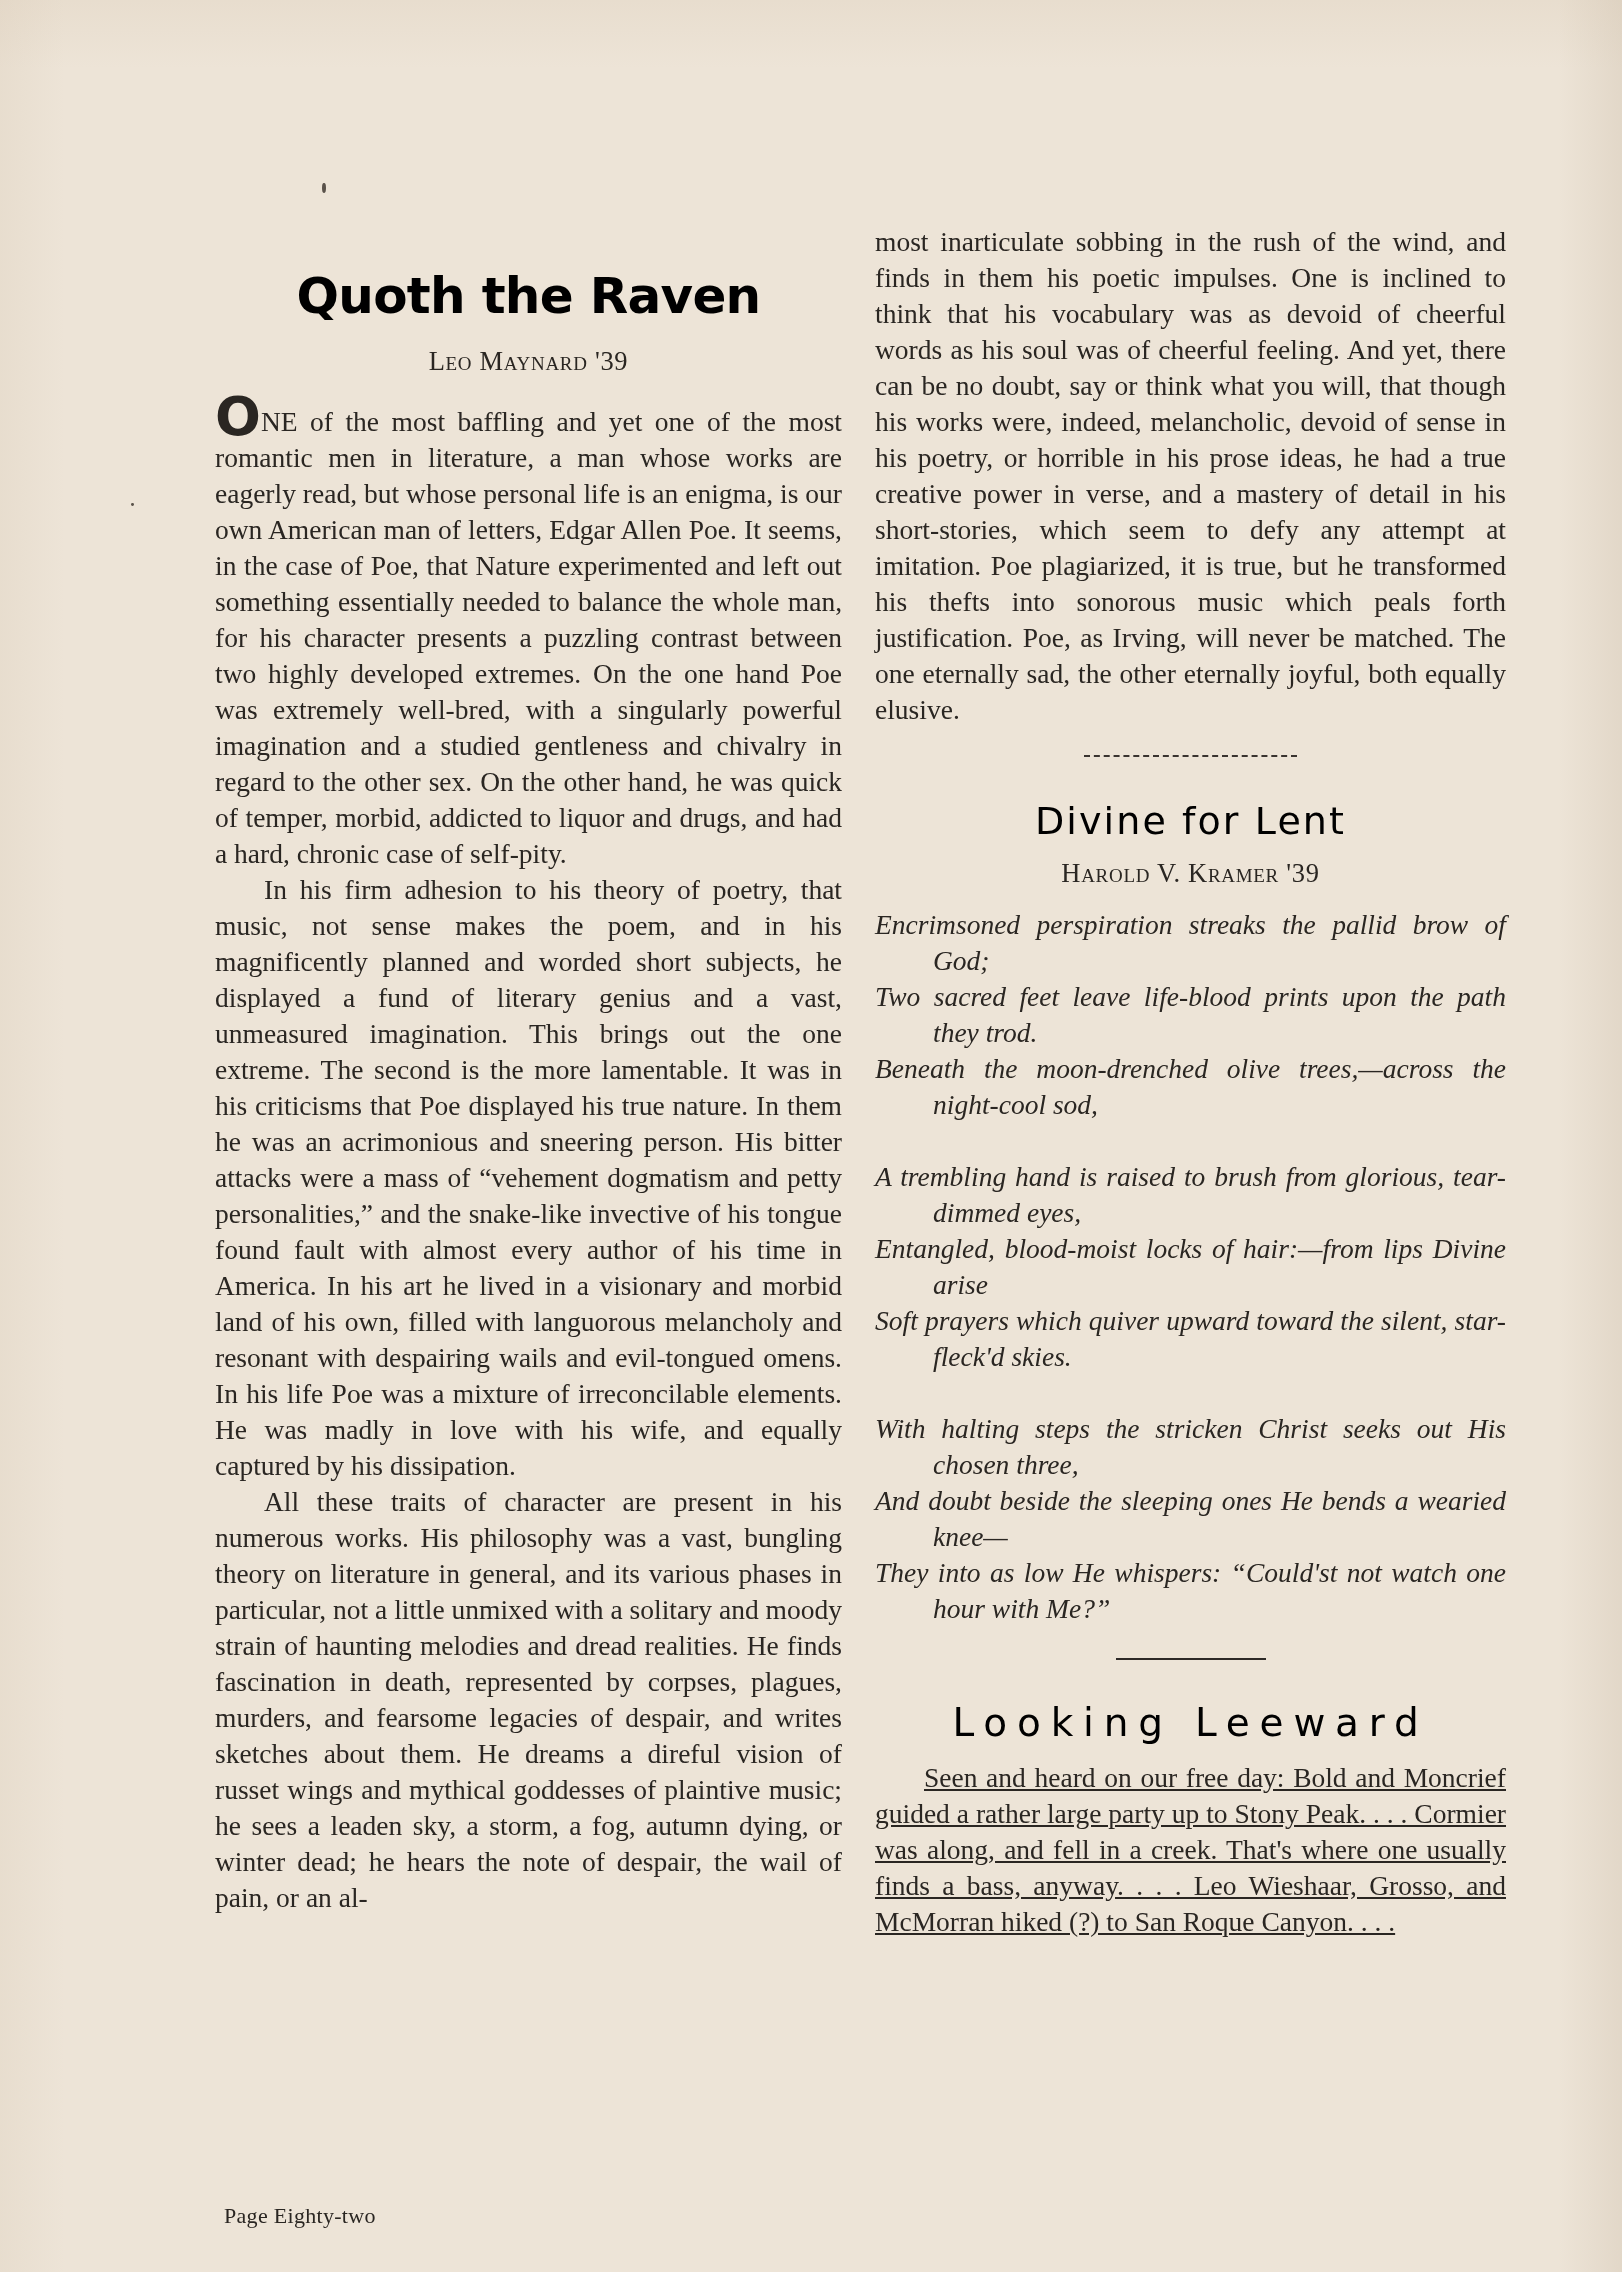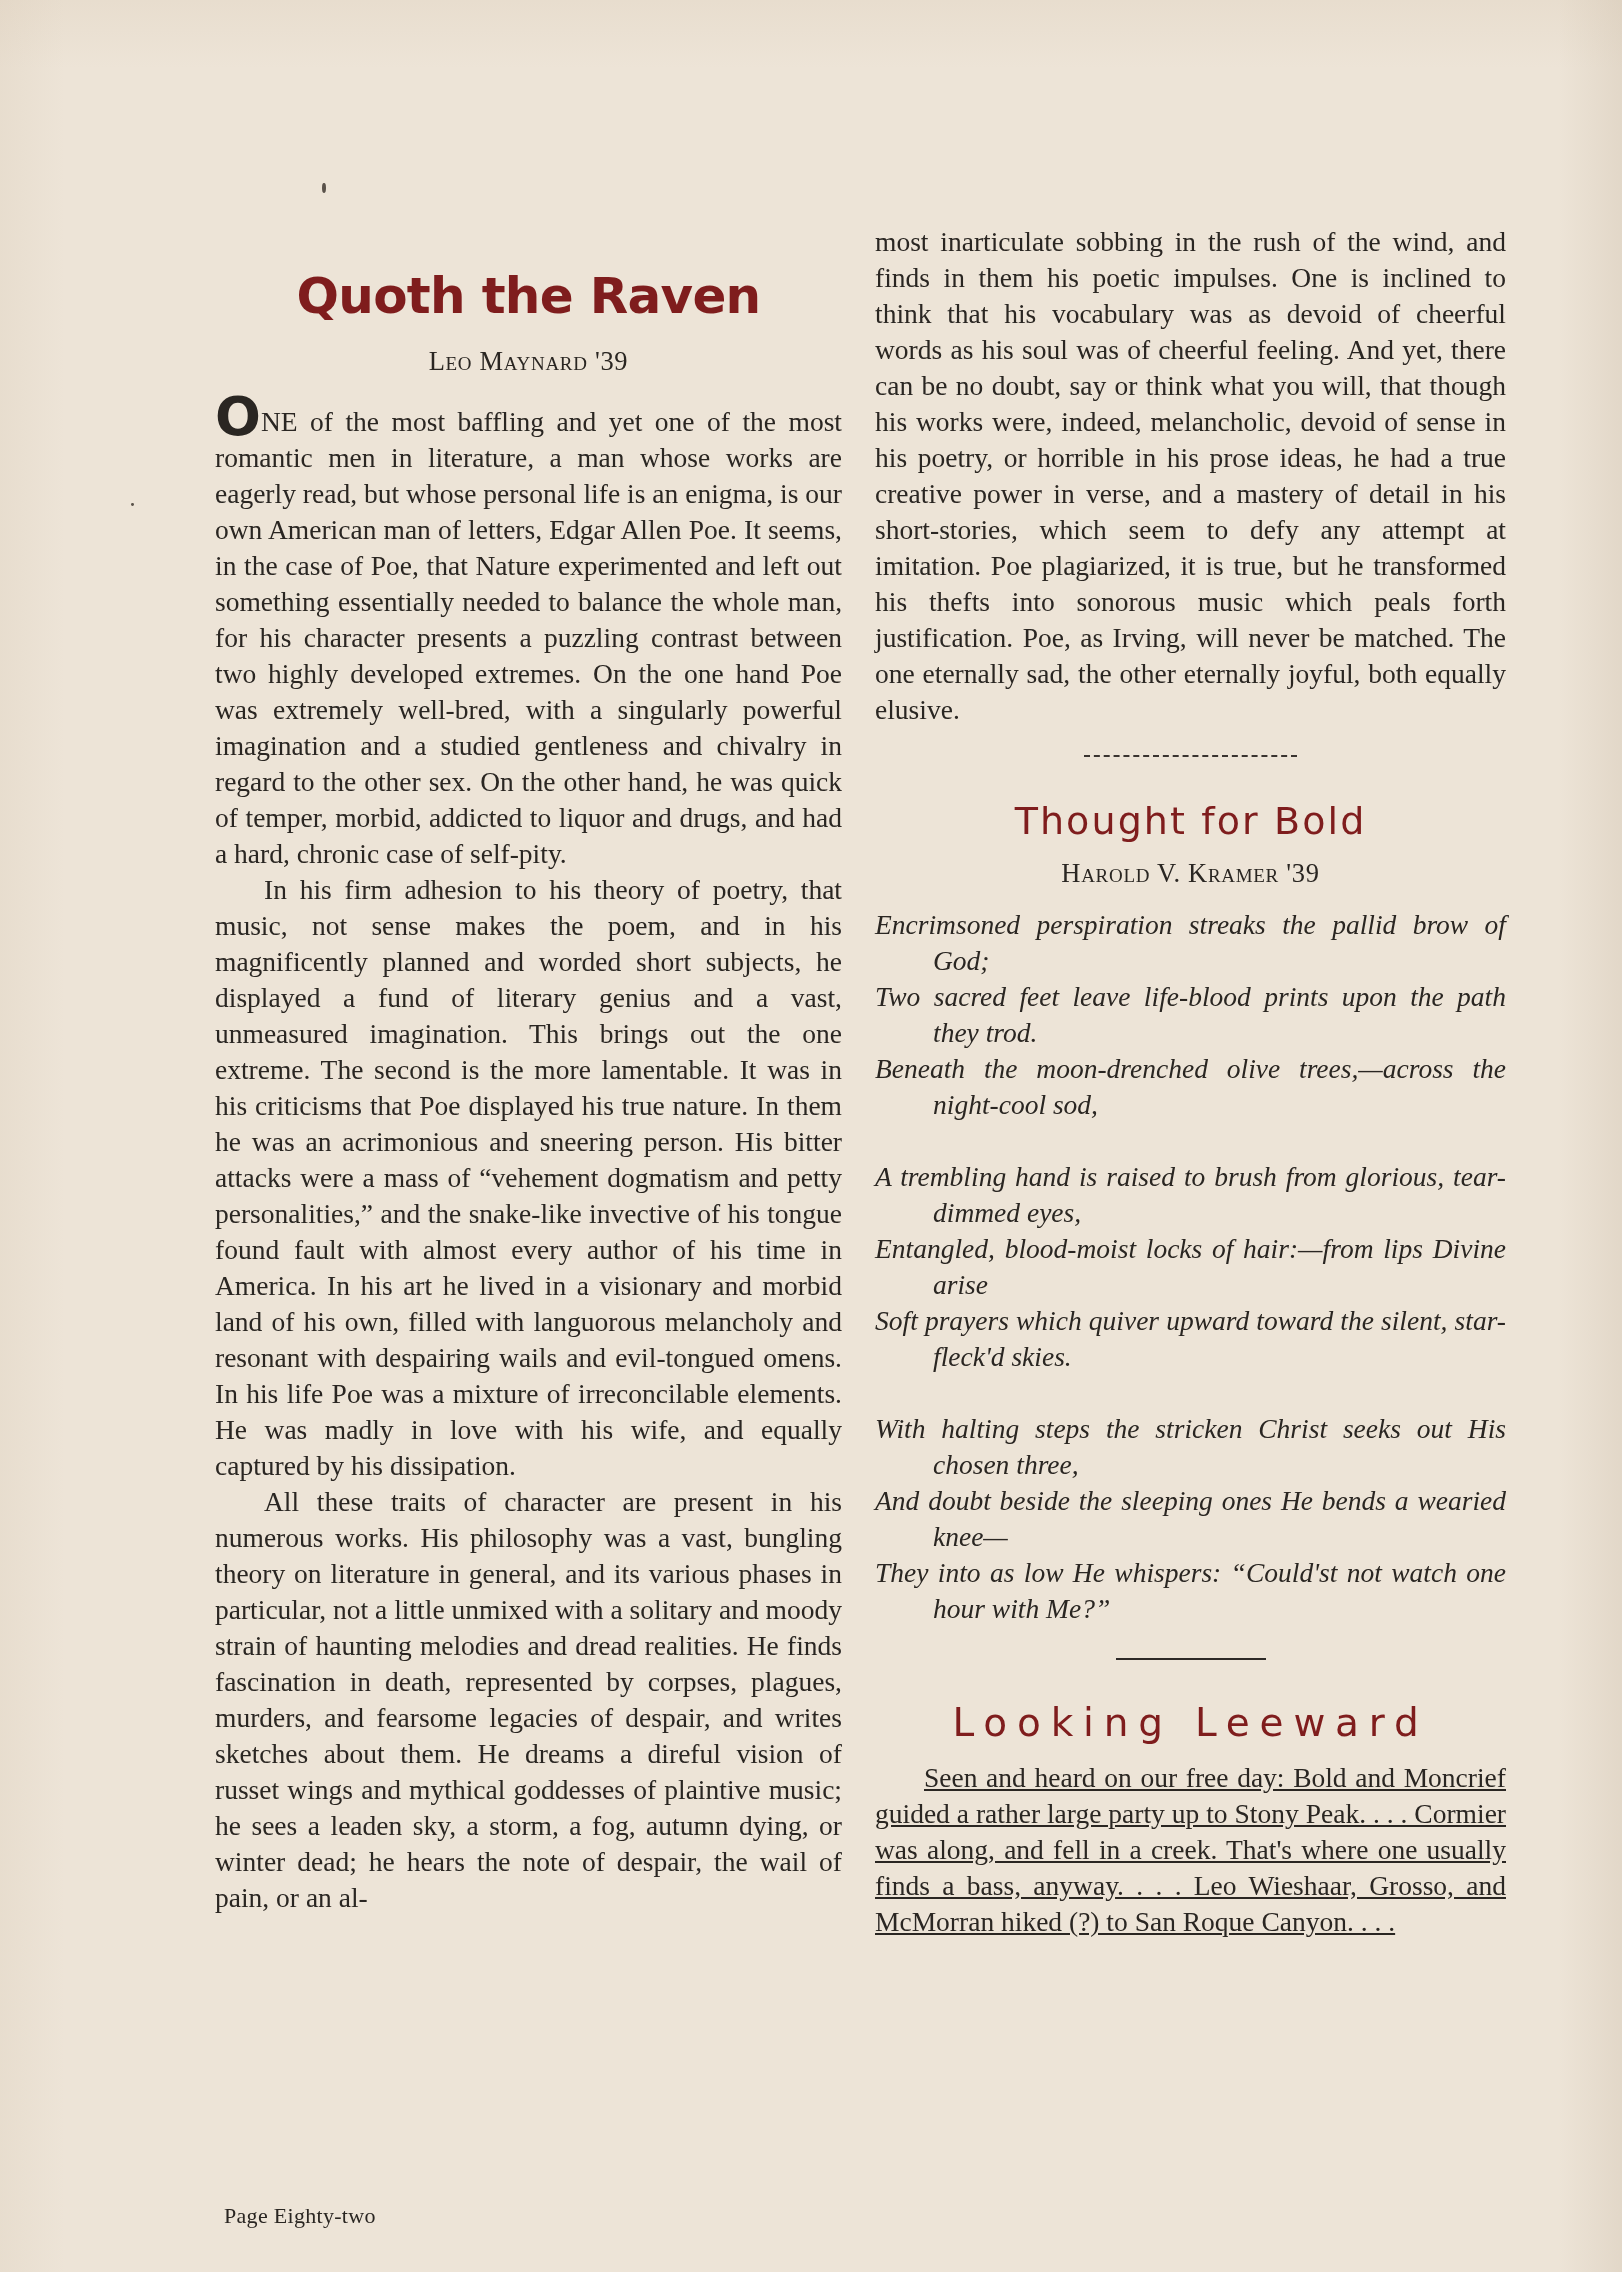--- a/index.html
+++ b/index.html
@@ -21,21 +21,21 @@
     position: absolute;
     font-size: 27.5px;
     line-height: 36px;
     text-align: justify;
   }
   .col-left { left: 215px; top: 265px; width: 627px; }
   .col-right { left: 875px; top: 224px; width: 631px; }
   .title-sans {
     font-family: "DejaVu Sans", "Liberation Sans", sans-serif;
     text-align: center;
-    color: #7f1d1d;
+    color: #000000;
   }
   .t1 { font-size: 50px; font-weight: bold; letter-spacing: -0.7px; margin: 0 0 15.3px 0; line-height: 63px; }
   .t2 { font-size: 38px; font-weight: normal; letter-spacing: 2.1px; margin: 0; line-height: 49px; }
   .t3 { font-size: 39px; font-weight: normal; letter-spacing: 9.8px; margin: 0; line-height: 49px; }
   .byline {
     text-align: center; font-variant: small-caps;
     font-size: 26.5px; letter-spacing: 0.7px; margin: 0 0 19.5px 0;
   }
   p { margin: 0; }
   .indent { text-indent: 49px; }
@@ -73,21 +73,21 @@
   <p><span class="dropcap">O</span><span class="sc">NE</span><span> of the most baffling and yet one of the most romantic men in literature, a man whose works are eagerly read, but whose personal life is an enigma, is our own American man of letters, Edgar Allen Poe. It seems, in the case of Poe, that Nature experimented and left out something essentially needed to balance the whole man, for his character presents a puzzling contrast between two highly developed extremes. On the one hand Poe was extremely well-bred, with a singularly powerful imagination and a studied gentleness and chivalry in regard to the other sex. On the other hand, he was quick of temper, morbid, addicted to liquor and drugs, and had a hard, chronic case of self-pity.</span></p>
   <p class="indent">In his firm adhesion to his theory of poetry, that music, not sense makes the poem, and in his magnificently planned and worded short subjects, he displayed a fund of literary genius and a vast, unmeasured imagination. This brings out the one extreme. The second is the more lamentable. It was in his criticisms that Poe displayed his true nature. In them he was an acrimonious and sneering person. His bitter attacks were a mass of “vehement dogmatism and petty personalities,” and the snake-like invective of his tongue found fault with almost every author of his time in America. In his art he lived in a visionary and morbid land of his own, filled with languorous melancholy and resonant with despairing wails and evil-tongued omens. In his life Poe was a mixture of irreconcilable elements. He was madly in love with his wife, and equally captured by his dissipation.</p>
   <p class="indent">All these traits of character are present in his numerous works. His philosophy was a vast, bungling theory on literature in general, and its various phases in particular, not a little unmixed with a solitary and moody strain of haunting melodies and dread realities. He finds fascination in death, represented by corpses, plagues, murders, and fearsome legacies of despair, and writes sketches about them. He dreams a direful vision of russet wings and mythical goddesses of plaintive music; he sees a leaden sky, a storm, a fog, autumn dying, or winter dead; he hears the note of despair, the wail of pain, or an al-</p>
 </div>
 
 <div class="col col-right">
   <p>most inarticulate sobbing in the rush of the wind, and finds in them his poetic impulses. One is inclined to think that his vocabulary was as devoid of cheerful words as his soul was of cheerful feeling. And yet, there can be no doubt, say or think what you will, that though his works were, indeed, melancholic, devoid of sense in his poetry, or horrible in his prose ideas, he had a true creative power in verse, and a mastery of detail in his short-stories, which seem to defy any attempt at imitation. Poe plagiarized, it is true, but he transformed his thefts into sonorous music which peals forth justification. Poe, as Irving, will never be matched. The one eternally sad, the other eternally joyful, both equally elusive.</p>
 
   <div class="rule-dash"></div>
 
-  <h2 class="title-sans t2">Thought for Bold</h2>
+  <h2 class="title-sans t2">Divine for Lent</h2>
   <div class="byline" style="margin-top:9.8px;margin-bottom:15.3px;">Harold V. Kramer '39</div>
 
   <div class="stanza">
     <div class="vline">Encrimsoned perspiration streaks the pallid brow of God;</div>
     <div class="vline">Two sacred feet leave life-blood prints upon the path they trod.</div>
     <div class="vline">Beneath the moon-drenched olive trees,—across the night-cool sod,</div>
   </div>
   <div class="stanza">
     <div class="vline">A trembling hand is raised to brush from glorious, tear-dimmed eyes,</div>
     <div class="vline">Entangled, blood-moist locks of hair:—from lips Divine arise</div>

